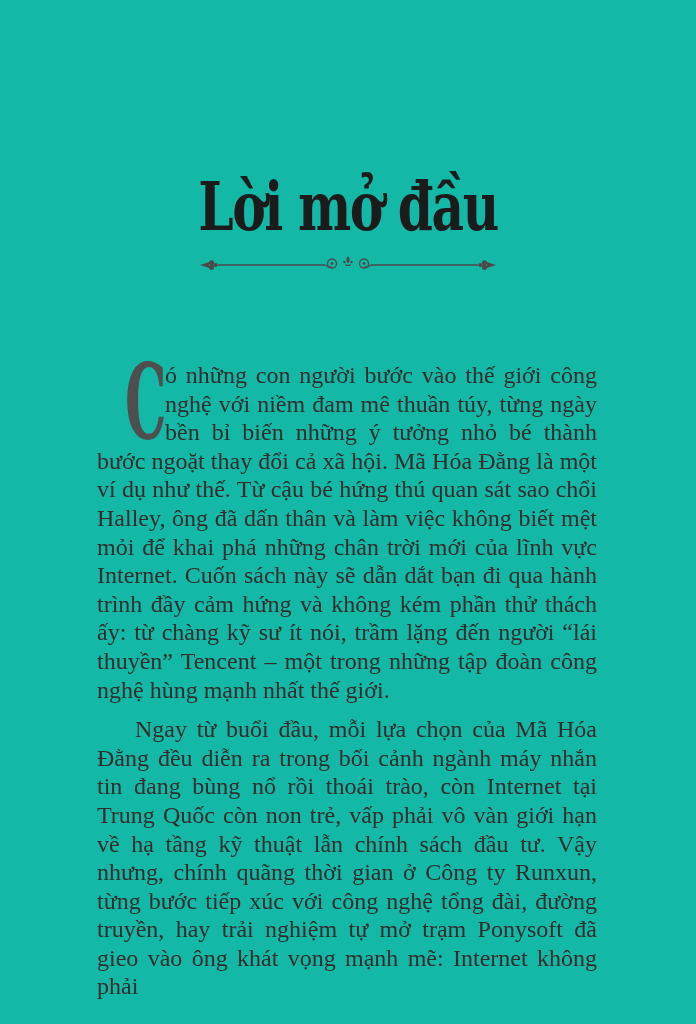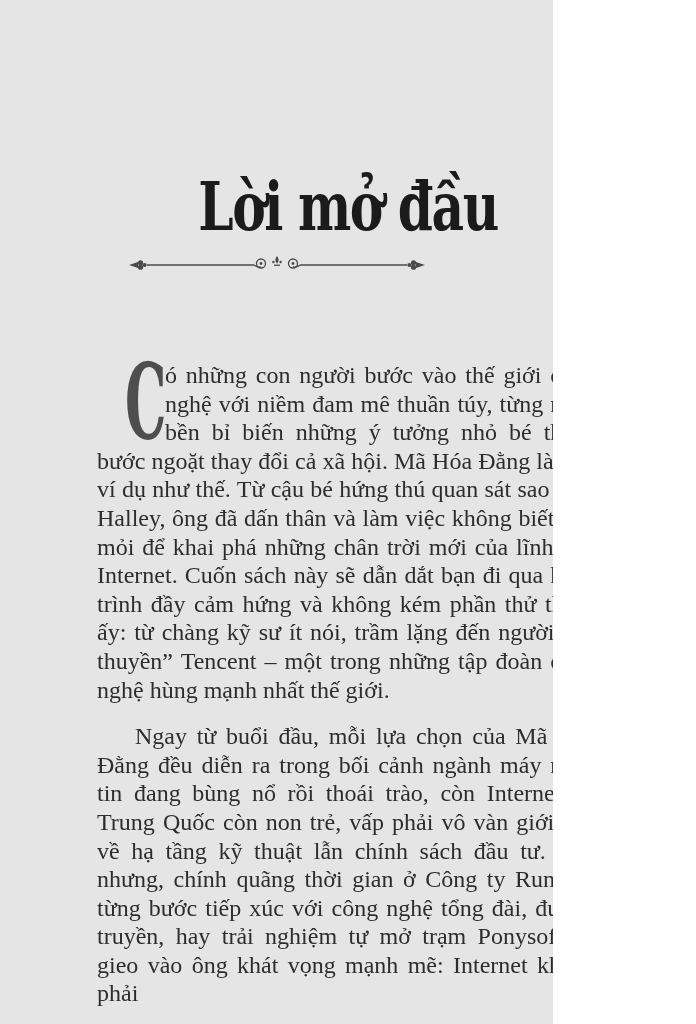--- a/index.html
+++ b/index.html
@@ -2,23 +2,23 @@
 <html><head>
 <meta charset="utf-8">
 <style>
   html, body {
     margin: 0;
     padding: 0;
     background: #ffffff;
   }
   .page {
     position: relative;
-    width: 553px;
+    width: 696px;
     height: 1024px;
-    background: #e5e5e5;
+    background: #14b8a6;
     overflow: hidden;
     font-family: "Liberation Serif", serif;
     text-decoration: underline;
   }
   .title {
     position: absolute;
     top: 166px;
     left: 0;
     width: 696px;
     margin: 0;
@@ -48,21 +48,21 @@
     font-size: 24px;
     line-height: 28.6px;
     color: #2f2d2c;
     text-align: justify;
   }
   .para {
     margin: 0;
     padding: 0;
   }
   .para + .para {
-    margin-top: 18px;
+    margin-top: 11px;
     text-indent: 38px;
   }
   .dropcap {
     float: left;
     font-family: "DejaVu Serif", serif;
     font-weight: 700;
     font-size: 104px;
     line-height: 80px;
     height: 82px;
     width: 32px;

